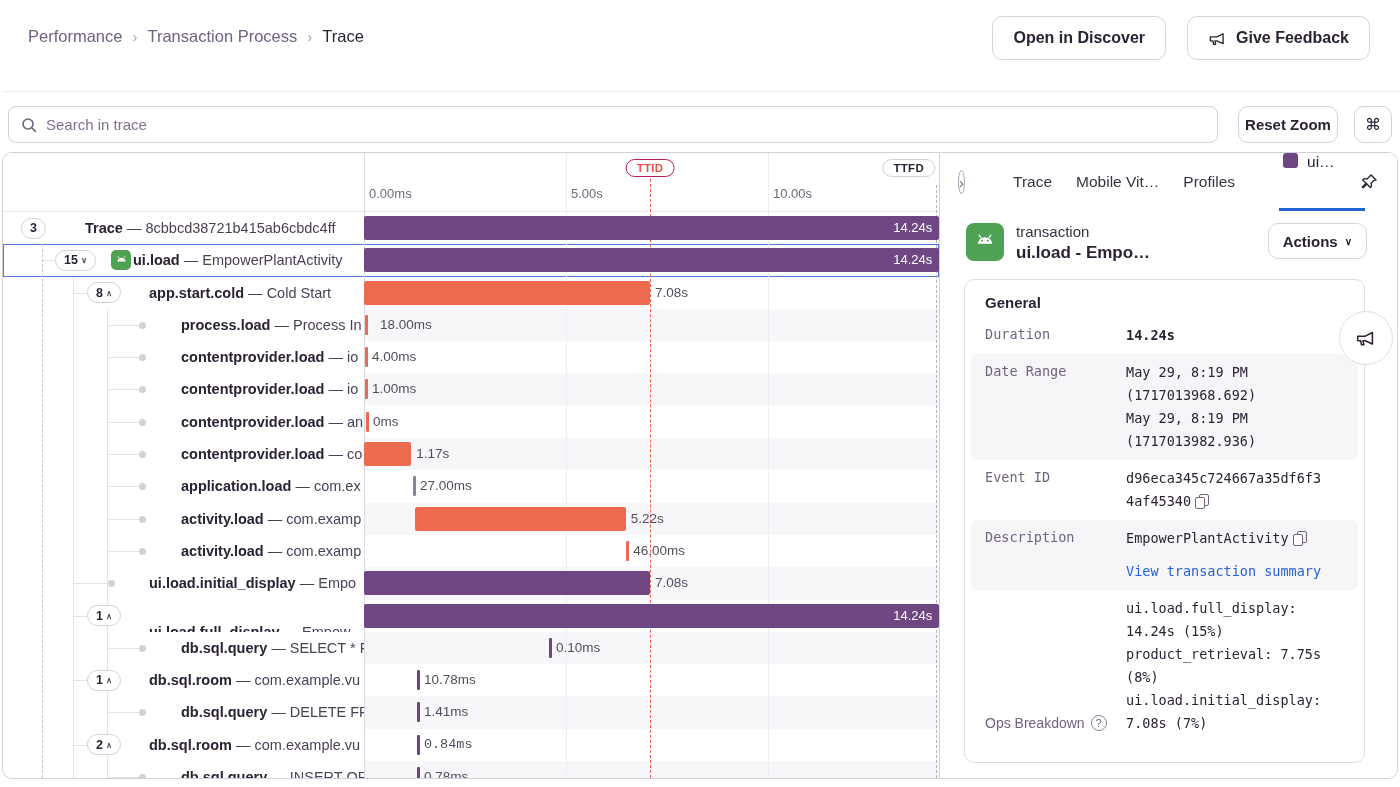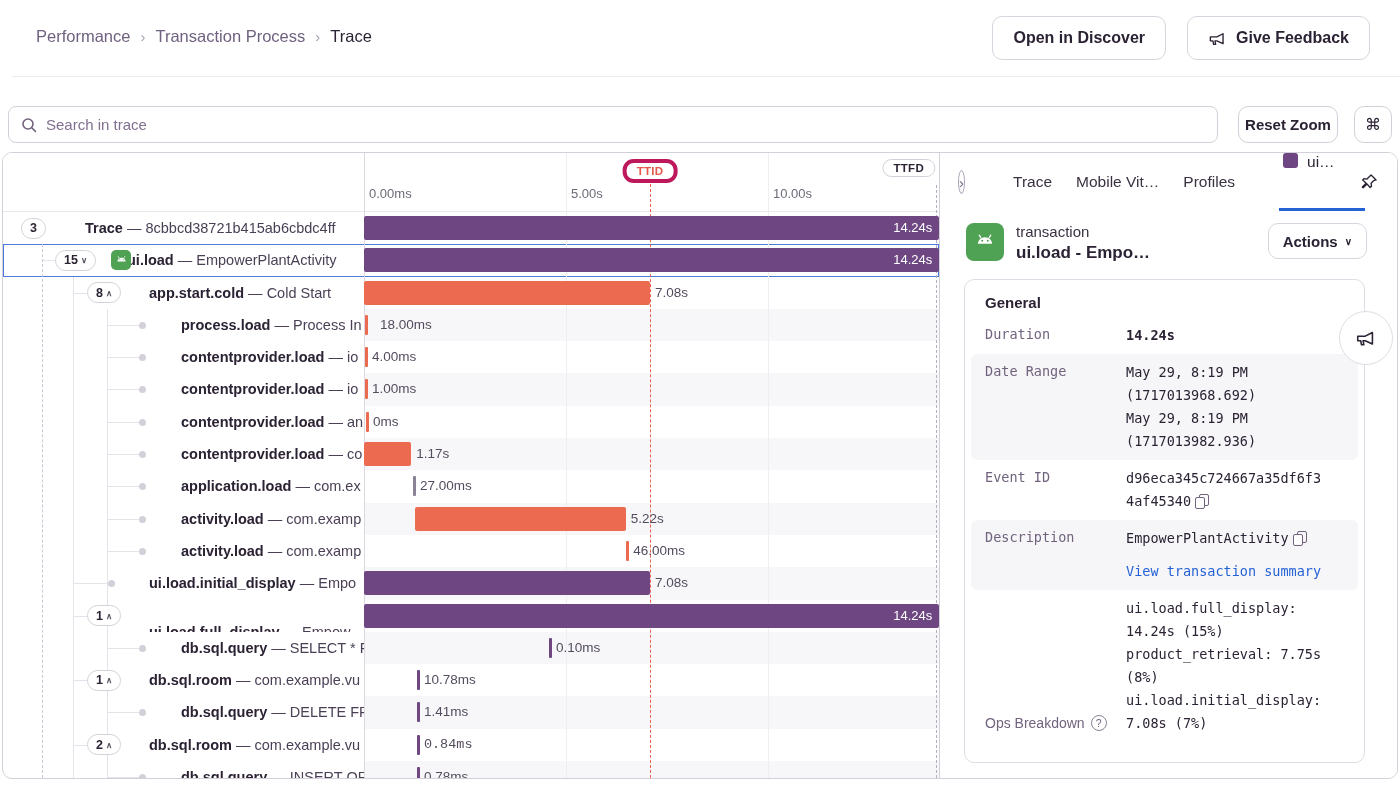--- a/index.html
+++ b/index.html
@@ -1,21 +1,21 @@
 <!DOCTYPE html>
 <html><head>
 <meta charset="utf-8">
 <style>
   * { margin:0; padding:0; box-sizing:border-box; }
   body { background:#fff; }
   .page{ position:relative; width:1400px; height:787px; overflow:hidden; background:#fff;
          font-family:"Liberation Sans",sans-serif; color:#2b2233; }
 
   
-  .hdr{ position:absolute; top:0; left:12px; right:0; height:77px; background:#fff; border-bottom:1px solid #ecebef; }
+  .hdr{ position:absolute; top:0; left:4px; right:0; height:92px; background:#fff; border-bottom:1px solid #ecebef; }
   .crumbs{ position:absolute; left:24px; top:27px; font-size:16.5px; display:flex; gap:10px; align-items:center; }
   .crumb-link{ color:#6f617f; cursor:pointer; }
   .crumb-sep{ color:#a79fb0; font-size:15px; }
   .crumb-cur{ color:#2b2233; }
   .hdr-btns{ position:absolute; right:30px; top:16px; display:flex; gap:21px; }
   .btn{ display:flex; align-items:center; gap:9px; height:44px; padding:0 20px; background:#fff;
         border:1px solid #d8d4dd; border-radius:10px; font-size:16px; font-weight:700; color:#2b2233; cursor:pointer;}
 
   
   .search{ position:absolute; left:8px; top:106px; width:1210px; height:37px; border:1px solid #d4d0d9;
@@ -28,21 +28,21 @@
   #cmd-btn{ left:1354px; width:38px; font-size:16px; font-weight:400;}
 
   
   .trace{ position:absolute; left:2px; right:2px; top:152px; height:627px; border:1px solid #d4d0d9;
           border-radius:10px; background:#fff; overflow:hidden; }
   .tl-hdr{ position:absolute; left:0; top:0; right:0; height:59px; border-bottom:1px solid #e9e7ec; background:#fff;}
   .col-divider{ position:absolute; left:361px; top:0; bottom:0; width:1px; background:#dcd8e0; z-index:3;}
   .axis-label{ position:absolute; top:33px; font-size:13px; color:#6f6a78; z-index:2;}
   .marker-pill{ position:absolute; top:6px; transform:translateX(-50%); background:#fff; border-radius:11px;
                 padding:2px 10px; font-size:11.5px; font-weight:700; letter-spacing:.3px; z-index:4;}
-  .ttid{ border:4px solid #be185d; color:#e5574a; }
+  .ttid{ border:1px solid #be185d; color:#e5574a; }
   .ttfd{ border:1px solid #d4d0d9; color:#2b2233; transform:translateX(-100%); }
   .gridline{ position:absolute; top:0; bottom:0; width:1px; background:#eeedf1; z-index:1;}
   .dash-red{ position:absolute; top:26px; bottom:0; width:0; border-left:1px dashed #ef5e4e; z-index:2;}
   .dash-gray{ position:absolute; top:32px; bottom:0; width:0; border-left:1px dashed #b5aec0; z-index:2;}
   .guide{ position:absolute; width:0; z-index:1;}
   .guide.dashed{ border-left:1px dashed #ccc5d3; }
   .guide.solid{ border-left:1px solid #e6e2ea; }
 
   
   #rows{ position:absolute; left:0; top:59px; right:0; }
@@ -186,21 +186,21 @@
               <span class="chev">∨</span>
             </span>
             <span class="android-badge" style="left: 108px;">
               <svg width="15" height="15" viewBox="0 0 24 24">
                 <path d="M12 7.5c-3.6 0-6.3 2.6-6.6 6h13.2c-.3-3.4-3-6-6.6-6z" fill="#fff"></path>
                 <circle cx="9.4" cy="10.8" r="0.9" fill="#4fa153"></circle>
                 <circle cx="14.6" cy="10.8" r="0.9" fill="#4fa153"></circle>
                 <path d="M8 7.8L6.7 5.6M16 7.8l1.3-2.2" stroke="#fff" stroke-width="1.2" stroke-linecap="round"></path>
               </svg>
             </span>
-            <span class="tree-text" style="left: 124px;"><span class="op">ui.load</span><span class="desc"> — </span><span class="desc">EmpowerPlantActivity</span></span>
+            <span class="tree-text" style="left: 130px;"><span class="op">ui.load</span><span class="desc"> — </span><span class="desc">EmpowerPlantActivity</span></span>
           </div>
           <div class="bar-cell">
             <div class="bar" style="left: 0px; width: 575.296px; background: rgb(110, 71, 130);">
               <span class="in-label">14.24s</span>
             </div>
           </div>
         </div>
         <div class="trow">
           <div class="tree-cell">
             <div class="stub" style="left: 70px; width: 14px;"></div>

